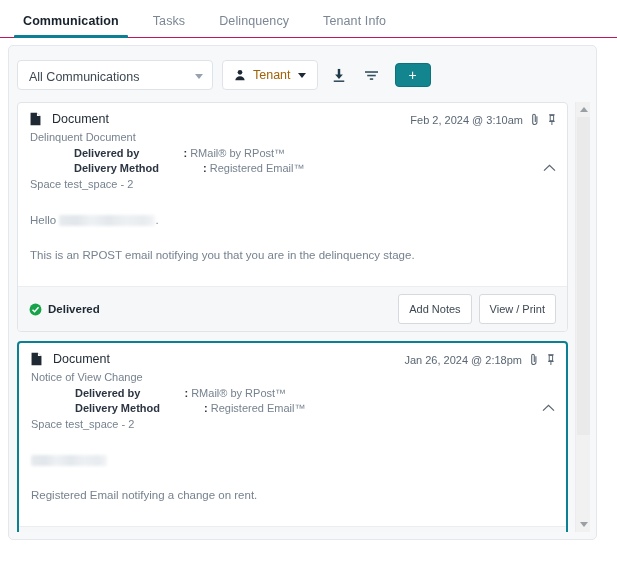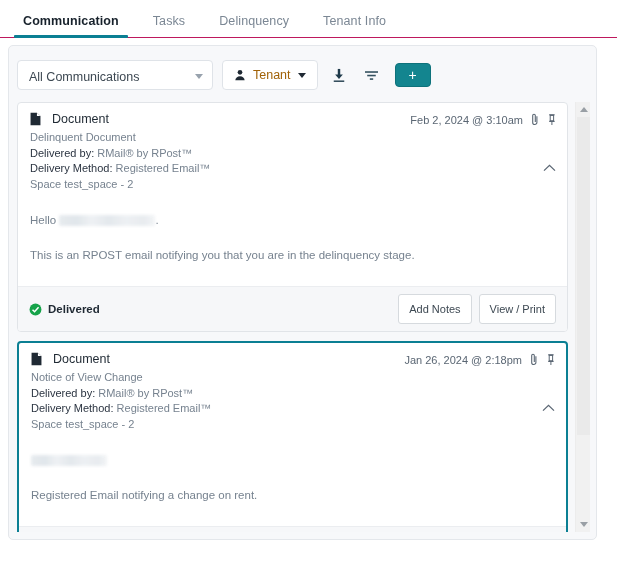--- a/index.html
+++ b/index.html
@@ -169,21 +169,21 @@
   }
   .card-body {
     position: relative;
     padding: 0 12px 10px 12px;
   }
   .line {
     font-size: 11px;
     line-height: 15.5px;
     color: #76828f;
   }
-  .line b { color: #2b3441; font-weight: normal; }
+  .line b { color: #2b3441; font-weight: bold; margin-left: 44px; }
   .line.subject { color: #76828f; }
   .chev {
     position: absolute;
     right: 11px;
     bottom: 26px;
     cursor: pointer;
   }
   .msg {
     padding: 10px 12px 0 12px;
     font-size: 11.5px;

